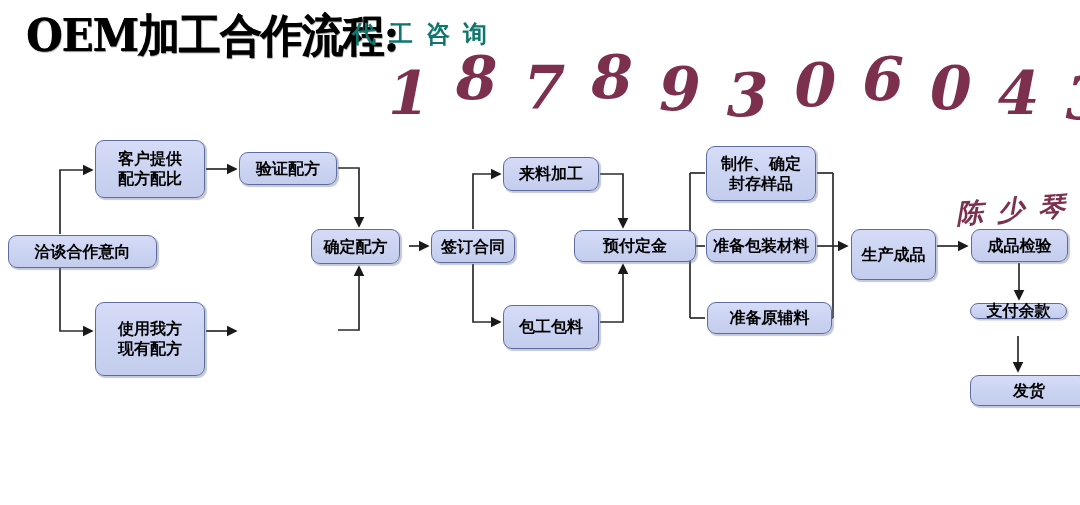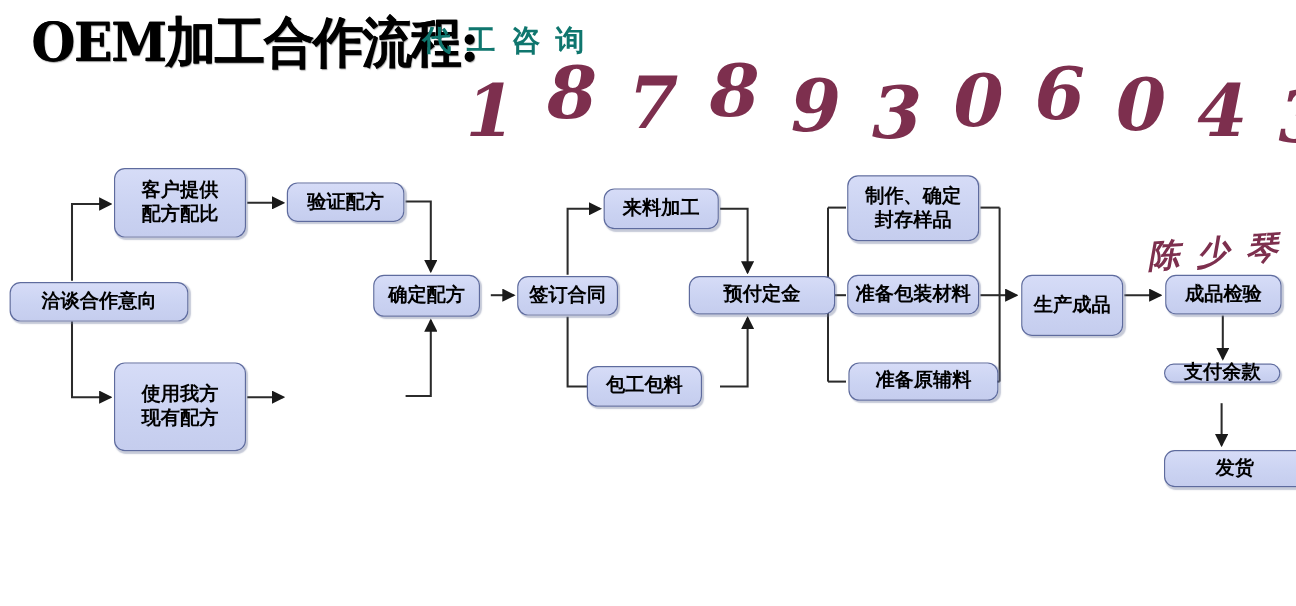--- a/index.html
+++ b/index.html
@@ -105,21 +105,21 @@
 
   <div class="node" style="left:8px;top:235px;width:149px;height:33px">洽谈合作意向</div>
   <div class="node" style="left:95px;top:140px;width:110px;height:58px">客户提供
 配方配比</div>
   <div class="node" style="left:239px;top:152px;width:98px;height:33px">验证配方</div>
   <div class="node" style="left:95px;top:302px;width:110px;height:74px">使用我方
 现有配方</div>
   <div class="node" style="left:311px;top:229px;width:89px;height:35px">确定配方</div>
   <div class="node" style="left:503px;top:157px;width:96px;height:34px">来料加工</div>
   <div class="node" style="left:431px;top:230px;width:84px;height:33px">签订合同</div>
-  <div class="node" style="left:489px;top:305px;width:96px;height:34px">包工包料</div>
+  <div class="node" style="left:503px;top:305px;width:96px;height:44px">包工包料</div>
   <div class="node" style="left:574px;top:230px;width:122px;height:32px">预付定金</div>
   <div class="node" style="left:706px;top:229px;width:110px;height:33px">准备包装材料</div>
   <div class="node" style="left:706px;top:146px;width:110px;height:55px">制作、确定
 封存样品</div>
   <div class="node" style="left:707px;top:302px;width:125px;height:32px">准备原辅料</div>
   <div class="node" style="left:851px;top:229px;width:85px;height:51px">生产成品</div>
   <div class="node" style="left:971px;top:229px;width:97px;height:33px">成品检验</div>
   <div class="node" style="left:970px;top:303px;width:97px;height:16px">支付余款</div>
   <div class="node" style="left:970px;top:375px;width:118px;height:31px">发货</div>
 

